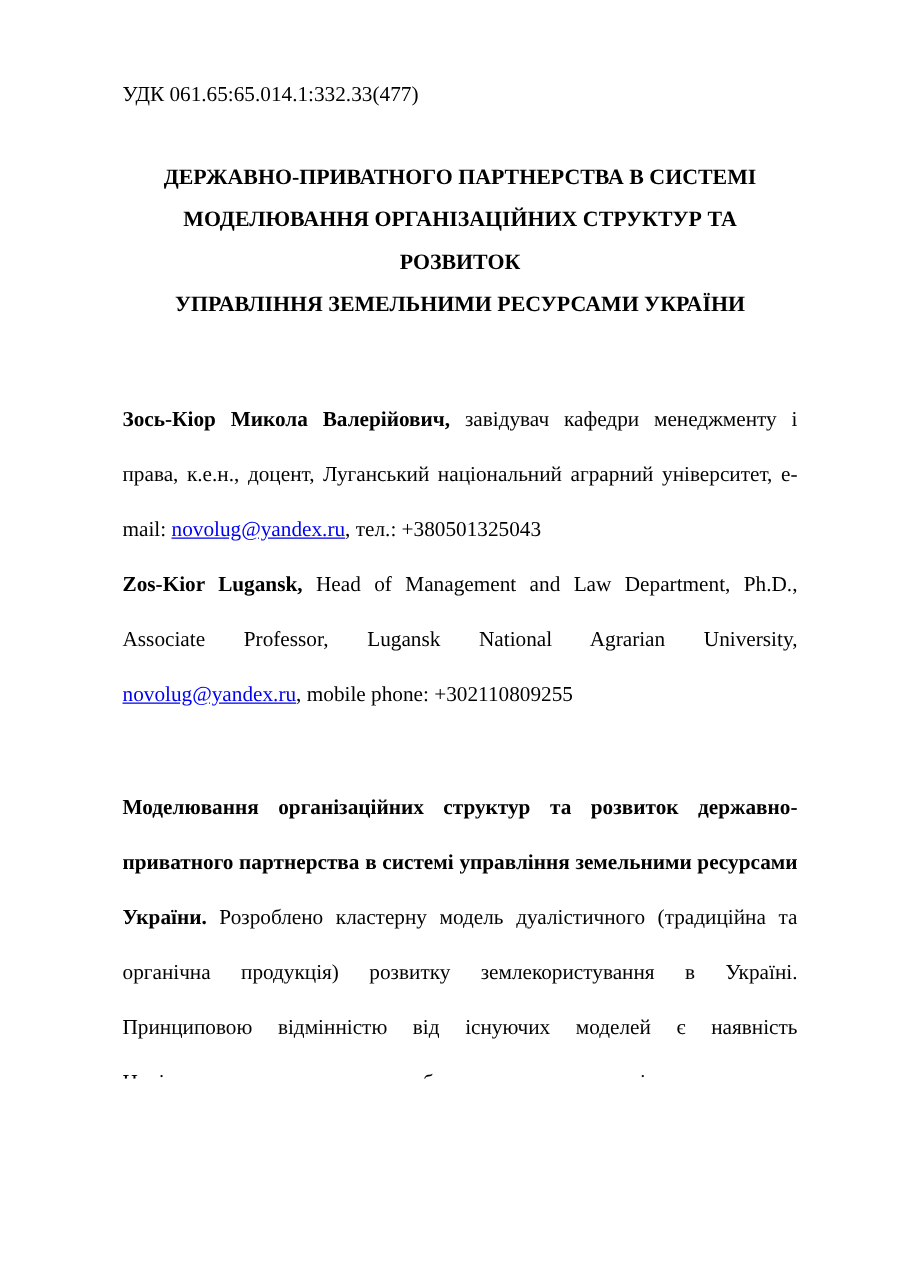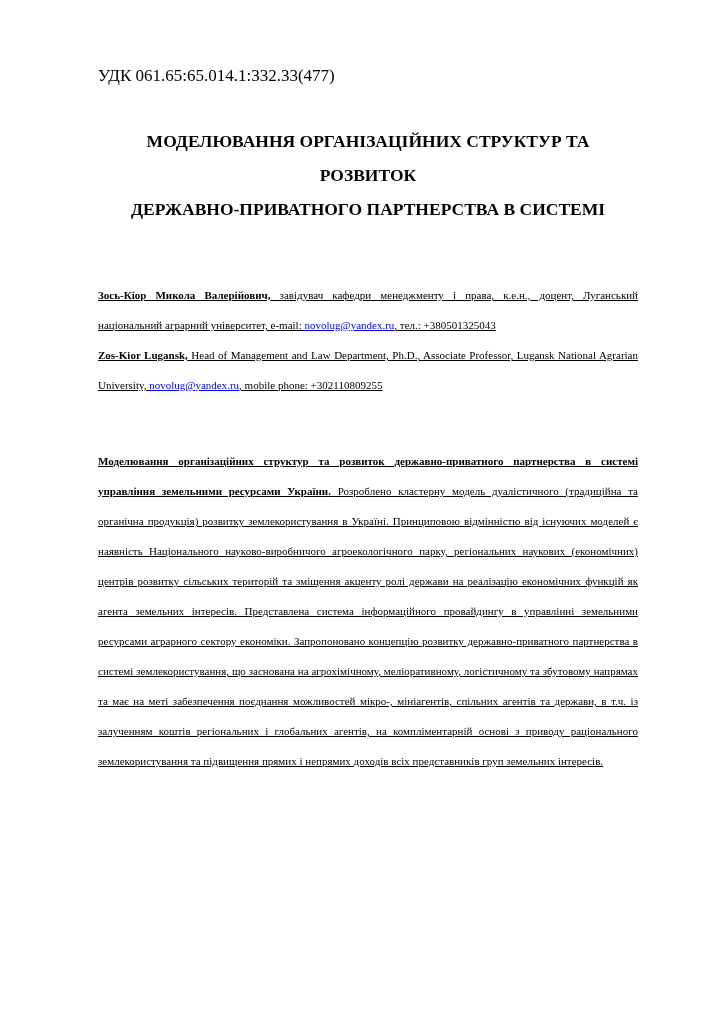--- a/index.html
+++ b/index.html
@@ -30,25 +30,24 @@
     font-size: 17.5px;
     font-weight: bold;
     text-align: center;
     line-height: 34px;
   }
   .title-line {
     display: block;
   }
   .para {
     margin: 0;
-    font-size: 11px;
-    line-height: 30px;
+    font-size: 17px;
+    line-height: 44px;
     text-align: justify;
     text-justify: inter-word;
-    text-decoration: underline;
   }
   .abstract {
     margin-top: 14px;
   }
   .spacer {
     height: 32px;
   }
   a.email-link {
     color: #0000ee;
     text-decoration: underline;
@@ -56,22 +55,23 @@
   strong { font-weight: bold; }
 </style>
 </head>
 <body>
 
 <div class="page">
 
   <p class="udc">УДК 061.65:65.014.1:332.33(477)</p>
 
   <h1 class="title">
+    <span class="title-line">ДЕРЖАВНО-ПРИВАТНОГО ПАРТНЕРСТВА В СИСТЕМІ</span>
     <span class="title-line">МОДЕЛЮВАННЯ ОРГАНІЗАЦІЙНИХ СТРУКТУР ТА РОЗВИТОК</span>
-    <span class="title-line">ДЕРЖАВНО-ПРИВАТНОГО ПАРТНЕРСТВА В СИСТЕМІ</span>
+    <span class="title-line">УПРАВЛІННЯ ЗЕМЕЛЬНИМИ РЕСУРСАМИ УКРАЇНИ</span>
   </h1>
 
   <div class="spacer"></div>
 
   <p class="para author-uk"><strong>Зось-Кіор Микола Валерійович,</strong><span> завідувач кафедри менеджменту і права, к.е.н., доцент, Луганський національний аграрний університет, e-mail: </span><a class="email-link" href="#">novolug@yandex.ru</a><span>, тел.: +380501325043</span></p>
 
   <p class="para author-en"><strong>Zos-Kior Lugansk,</strong><span> Head of Management and Law Department, Ph.D., Associate Professor, Lugansk National Agrarian University, </span><a class="email-link" href="#">novolug@yandex.ru</a><span>, mobile phone: +302110809255</span></p>
 
   <div class="spacer"></div>
 

